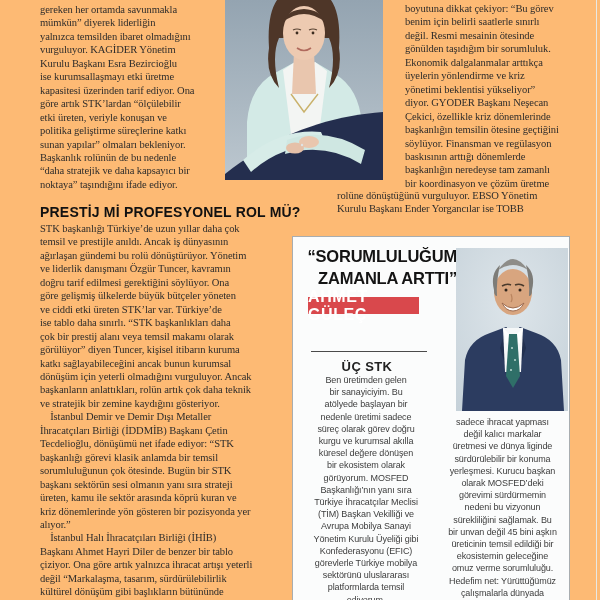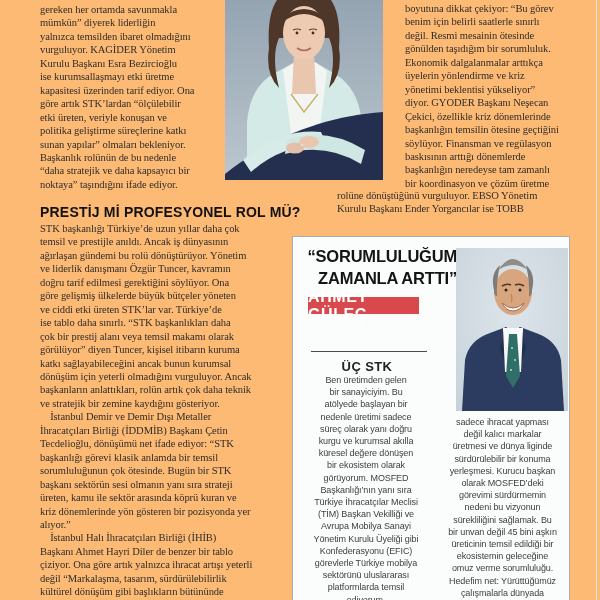--- a/index.html
+++ b/index.html
@@ -192,21 +192,21 @@
       <span>AHMET GÜLEÇ</span>
     </div>
     <div id="qb-divider"></div>
     <div id="qb-subhead">ÜÇ STK</div>
 
     <div id="qb-col1" class="qb-col">
         <div class="tline">Ben üretimden gelen</div>
         <div class="tline">bir sanayiciyim. Bu</div>
         <div class="tline">atölyede başlayan bir</div>
         <div class="tline">nedenle üretimi sadece</div>
-        <div class="tline">süreç olarak yanı doğru</div>
+        <div class="tline">süreç olarak görev doğru</div>
         <div class="tline">kurgu ve kurumsal akılla</div>
         <div class="tline">küresel değere dönüşen</div>
         <div class="tline">bir ekosistem olarak</div>
         <div class="tline">görüyorum. MOSFED</div>
         <div class="tline">Başkanlığı’nın yanı sıra</div>
         <div class="tline">Türkiye İhracatçılar Meclisi</div>
         <div class="tline">(TİM) Başkan Vekilliği ve</div>
         <div class="tline">Avrupa Mobilya Sanayi</div>
         <div class="tline">Yönetim Kurulu Üyeliği gibi</div>
         <div class="tline">Konfederasyonu (EFIC)</div>

